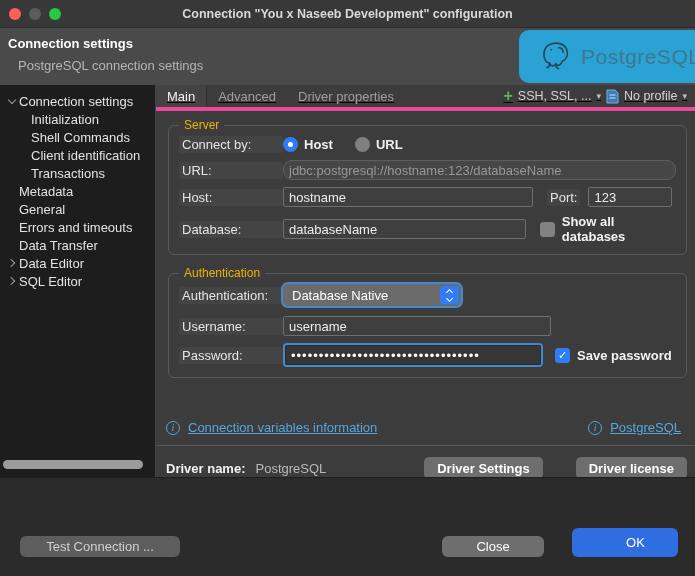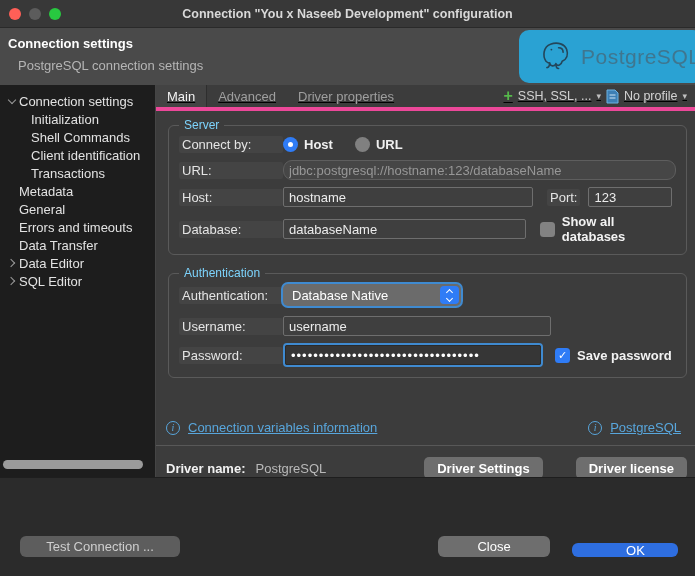--- a/index.html
+++ b/index.html
@@ -42,21 +42,21 @@
   .tab { display:flex; align-items:center; padding:0 11px; font-size:13px; color:#9f9f9f; cursor:default; }
   .tab.active { color:#f2f2f2; background:#434343; border-right:1px solid #2e2e2e; }
   .tabbar-right { margin-left:auto; display:flex; align-items:center; gap:5px; padding-right:8px; }
   .plus-icon { color:#56b84b; font-size:16px; font-weight:bold; line-height:1; }
   .tab-dd-label { color:#d2d2d2; font-size:12.5px; }
   .dd-arrow { color:#c0c0c0; font-size:9px; }
   .profile-icon { display:inline-flex; }
 
   
   .group { position:relative; border:1px solid #5a5a5a; border-radius:6px; margin:14px 8px 0 12px; padding:10px 8px 10px 10px; }
-  .group-legend { position:absolute; top:-8px; left:10px; background:#3c3c3c; padding:0 5px; color:#7dd3fc; font-size:12px; }
+  .group-legend { position:absolute; top:-8px; left:10px; background:#3c3c3c; padding:0 5px; color:#eab308; font-size:12px; }
 
   .row { display:flex; align-items:center; margin-bottom:7px; }
   .row:last-child { margin-bottom:0; }
   .lbl { width:104px; flex-shrink:0; color:#e4e4e4; font-size:13px; background:rgba(255,255,255,0.045); padding:1px 3px; border-radius:2px; align-self:center; width:104px; }
   input.field { background:#3f3f3f; border:1px solid #6e6e6e; border-radius:2px; color:#ececec; font-size:13px; height:20px; padding:0 5px; font-family:"Liberation Sans","DejaVu Sans",sans-serif; outline:none; }
   input.field:disabled, input.field.disabled { background:#464646; color:#979797; border-color:#5e5e5e;border-radius:9px; }
 
   
   .radio { width:15px; height:15px; border-radius:50%; display:inline-flex; align-items:center; justify-content:center; margin-right:6px; }
   .radio.on { background:#2f7cf6; }
@@ -93,22 +93,22 @@
   .driver-lbl { color:#f2f2f2; font-size:13px; font-weight:bold; }
   .driver-val { color:#b9b9b9; font-size:13px; margin-left:10px; }
   .btn { border:none; border-radius:5px; font-size:13px; font-family:"Liberation Sans","DejaVu Sans",sans-serif; cursor:default; }
   .btn.gray { background:#6e6e6e; color:#ffffff; height:22px; padding:0 13px; font-weight:bold; }
   .driver-row .btn + .btn { margin-left:33px; }
   .driver-row .btn:first-of-type { margin-left:auto; }
 
   
   .footer { height:99px; background:#2b2b2b; position:relative; border-top:1px solid #1e1e1e; }
   .btn.test { position:absolute; left:20px; bottom:19px; width:160px; height:21px; background:#5d5d5d; color:#cfcfcf; border-radius:6px; }
-  .btn.close { position:absolute; right:145px; bottom:19px; width:112px; height:21px; background:#6e6e6e; color:#ffffff; border-radius:6px; }
-  .btn.ok { position:absolute; right:17px; bottom:19px; width:106px; height:14px; background:#2e6ee0; color:#ffffff; border-radius:6px;padding-left:21px; }
+  .btn.close { position:absolute; right:151px; bottom:19px; width:102px; height:21px; background:#6e6e6e; color:#ffffff; border-radius:6px; }
+  .btn.ok { position:absolute; right:17px; bottom:19px; width:106px; height:29px; background:#2e6ee0; color:#ffffff; border-radius:6px;padding-left:21px; }
 </style>
 </head>
 <body>
 
 <div class="window">
 
   <div class="titlebar">
     <div class="lights">
       <span class="light red"></span>
       <span class="light gray"></span>

